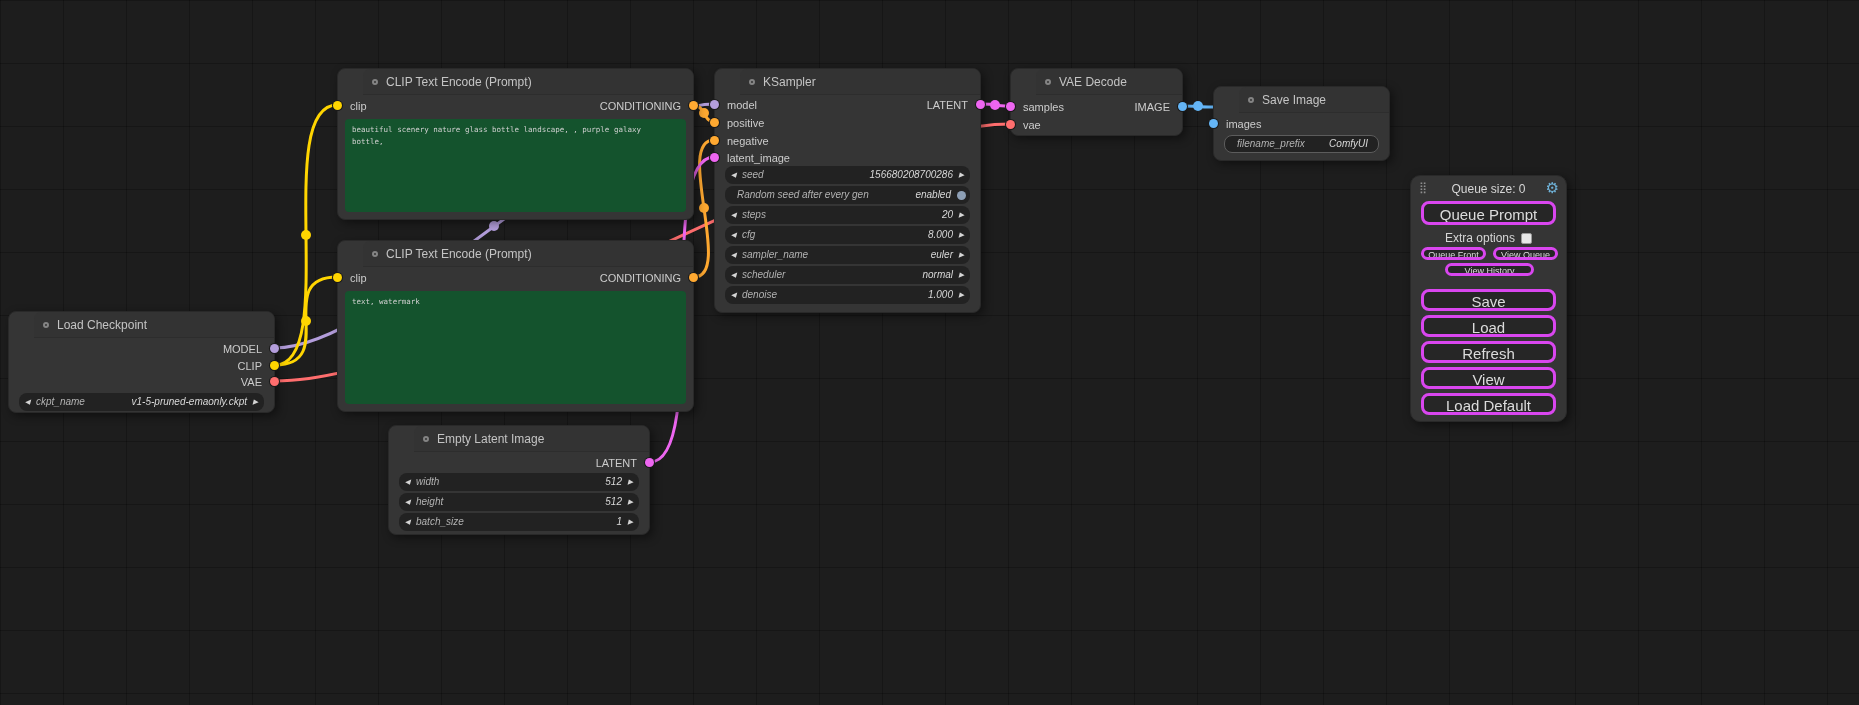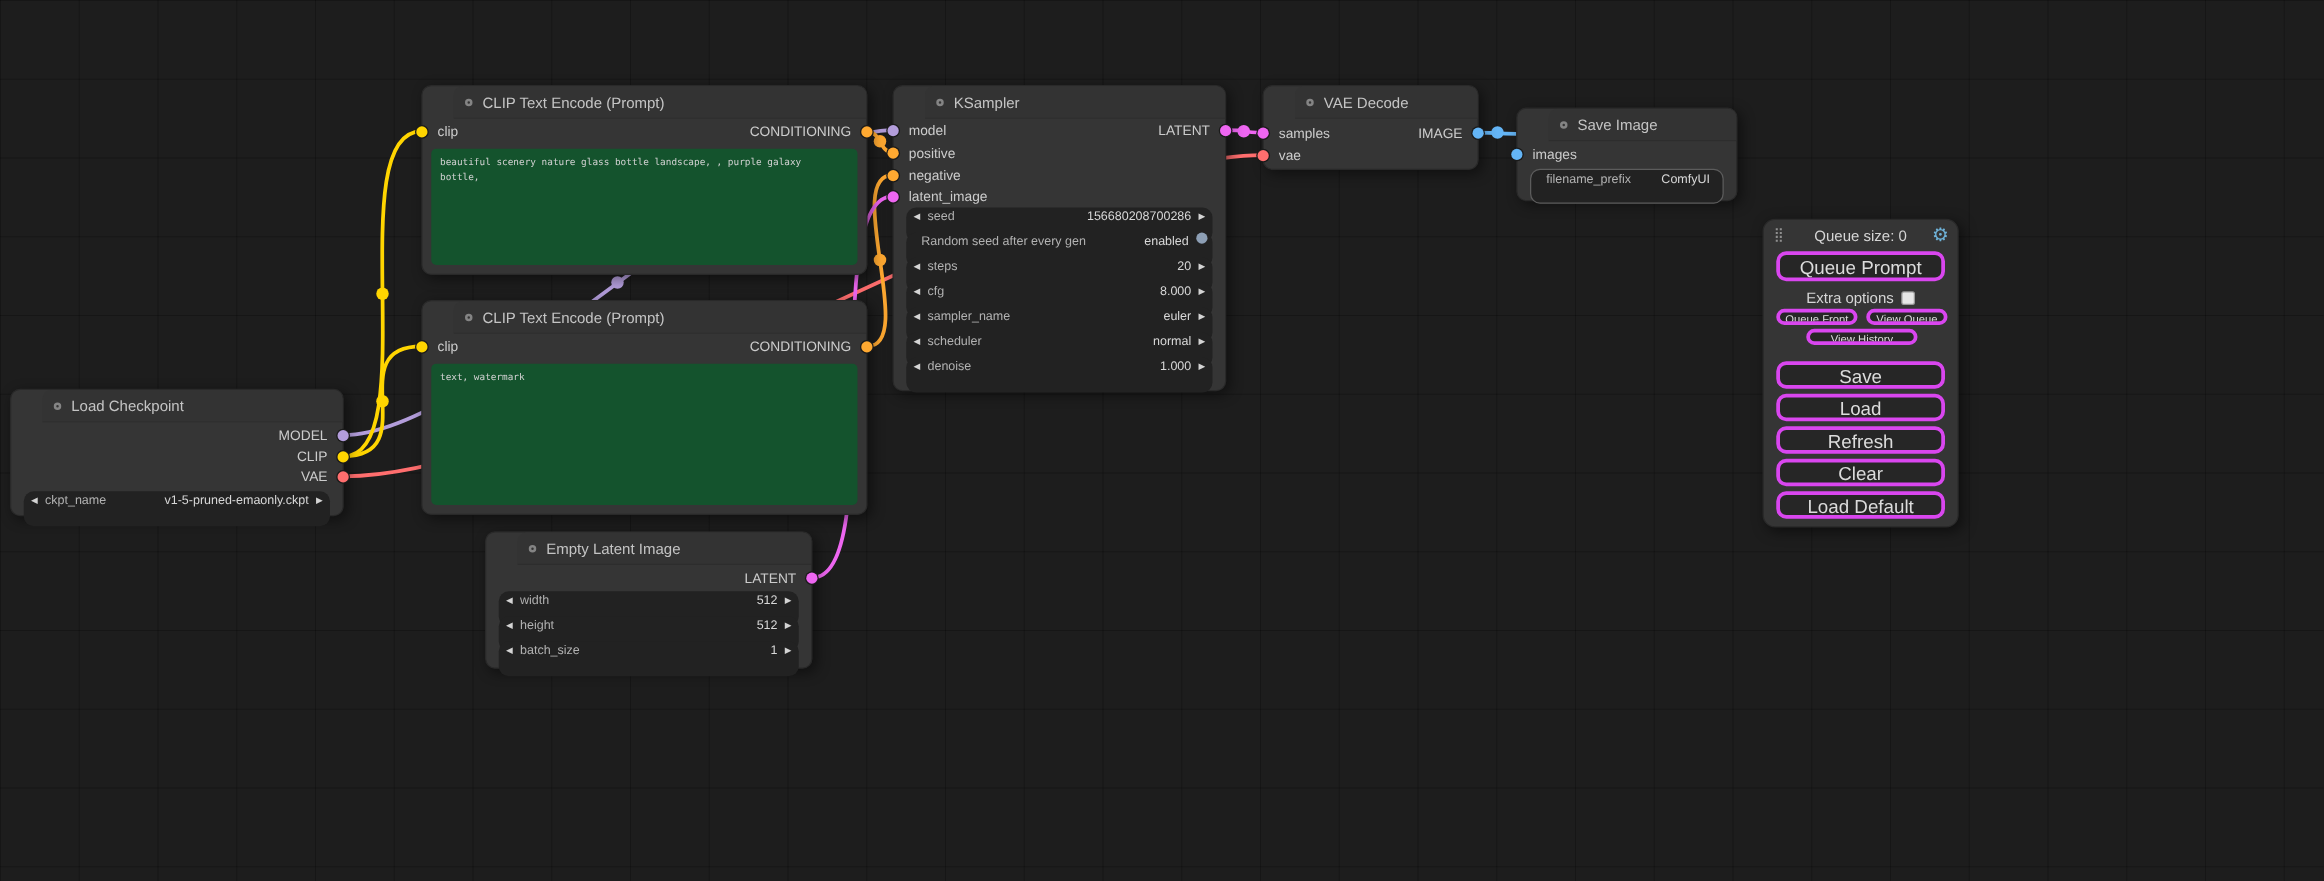--- a/index.html
+++ b/index.html
@@ -11,22 +11,22 @@
     background-size:63px 63px;}
   svg.links{position:absolute;left:0;top:0;}
   .node{position:absolute;background:#353535;border:1px solid #292929;border-radius:8px;
     box-shadow:3px 3px 10px rgba(0,0,0,0.45);padding-left:25px;}
   .ntitle{height:26px;background:#333333;border-radius:7px 7px 0 0;display:flex;align-items:center;
     padding:0 9px;gap:8px;border-bottom:1px solid #2d2d2d;}
   .tdot{width:6px;height:6px;border-radius:50%;border:2px solid #848484;flex:0 0 auto;}
   .ttext{font-size:12px;color:#c4c4c4;white-space:nowrap;overflow:hidden;}
   .pdot{position:absolute;width:9px;height:9px;border-radius:50%;box-shadow:0 0 0 1px #1a1a1a;}
   .plabel{position:absolute;font-size:11px;line-height:12px;color:#cccccc;white-space:nowrap;}
-  .widget{position:absolute;left:10px;right:10px;height:28px;background:#222222;border-radius:8px;
-    display:flex;font-size:10px;line-height:16px;white-space:nowrap;}
+  .widget{position:absolute;left:10px;right:10px;height:18px;background:#222222;border-radius:8px;
+    display:flex;align-items:center;font-size:10px;line-height:16px;white-space:nowrap;font-style:italic;}
   .warrow{flex:0 0 17px;text-align:center;color:#d4d4d4;font-size:7px;}
   .wlabel{color:#b2b2b2;}
   .wvalue{margin-left:auto;color:#d8d8d8;}
   .widget .endpad{flex:0 0 10px;}
   .wtoggle{width:9px;height:9px;border-radius:50%;background:#8d9fb5;margin:0 4px 0 6px;flex:0 0 auto;}
   .widget.plain{padding-left:12px;}
   .widget.bordered{border:1px solid #5c5c5c;padding-left:12px;}
   .textarea{position:absolute;left:7px;right:7px;bottom:7px;background:#14532d;border-radius:4px;
     padding:5px 7px;font-family:"DejaVu Sans Mono",monospace;font-size:7.5px;line-height:12px;
     color:#d2d2d2;white-space:pre-wrap;overflow:hidden;}
@@ -236,17 +236,17 @@
     <div class="extra">
       <span>Extra options</span>
       <span class="chk"></span>
     </div>
     <div class="btn sm" style="left:10px;width:65px;top:71px">Queue Front</div>
     <div class="btn sm" style="left:82px;width:65px;top:71px">View Queue</div>
     <div class="btn sm" style="left:34px;width:89px;top:87px">View History</div>
     <div class="btn big" style="top:113px">Save</div>
     <div class="btn big" style="top:139px">Load</div>
     <div class="btn big" style="top:165px">Refresh</div>
-    <div class="btn big" style="top:191px">Clear</div>
+    <div class="btn big" style="top:191px">View</div>
     <div class="btn big" style="top:217px">Load Default</div>
   </div>
 
 </div>
 
 </body></html>

